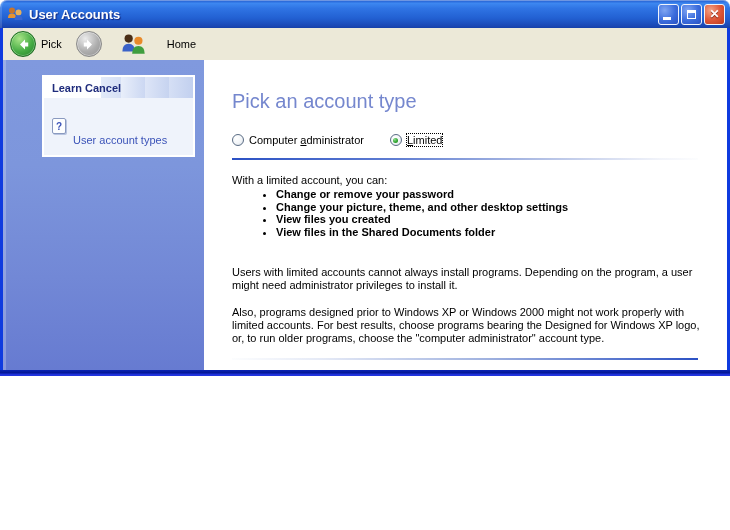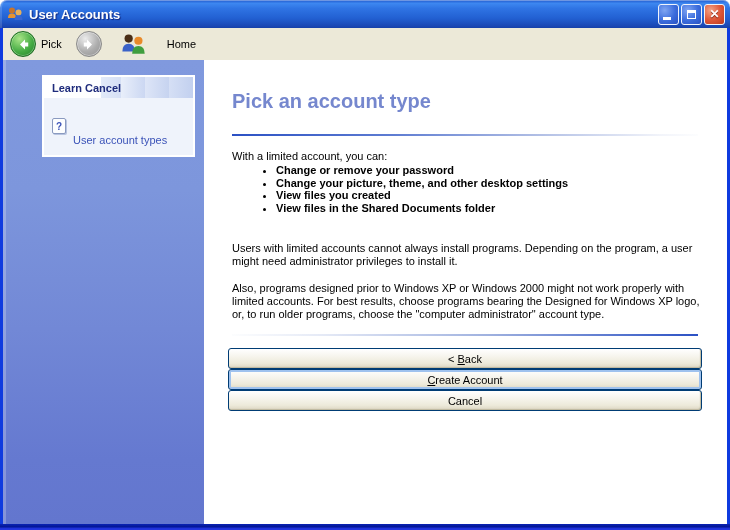--- a/index.html
+++ b/index.html
@@ -1,19 +1,19 @@
 <!DOCTYPE html>
 <html><head>
 <meta charset="utf-8">
 <style>
   html,body { margin:0; padding:0; background:#fff; }
   body { width:730px; height:530px; font-family:"Liberation Sans", sans-serif; font-size:11px; color:#000; }
   * { box-sizing:border-box; }
 
-  .window { width:730px; height:530px; display:flex; flex-direction:column; }
+  .window { width:730px; height:376px; display:flex; flex-direction:column; }
 
   
   .titlebar {
     height:28px; flex:0 0 28px;
     border-radius:7px 7px 0 0;
     background:linear-gradient(180deg,#1E57CC 0%,#3D87F0 12%,#2F74E4 30%,#2260D2 65%,#1A47B4 93%,#1640A8 100%);
     display:flex; align-items:center; padding:0 5px 0 6px;
     box-shadow:inset 0 1px 0 rgba(255,255,255,.35), inset 2px 0 0 rgba(255,255,255,.15);
   }
   .win-icon { width:18px; height:16px; flex:0 0 auto; }
@@ -50,21 +50,21 @@
     font-weight:bold; color:#1F2C7C;
     background:linear-gradient(90deg,#FFFFFF 0%,#FDFEFF 38%,#E2EAF9 38%,#D5DFF5 52%,#E8EEFA 52%,#CBD7F2 68%,#DDE5F7 68%,#C6D3F0 84%,#D5DFF5 84%,#C2D0EF 100%); }
   .panel-body { padding:8px 6px 9px 8px; display:flex; align-items:center; gap:7px; }
   .help-doc { width:14px; height:16px; background:#FDFEFF; border:1px solid #8A9AC0; border-radius:2px;
     display:flex; align-items:center; justify-content:center; font-weight:bold; font-size:10px; color:#3B53B8;
     box-shadow:1px 1px 0 #B8C4E0; }
   .side-link { color:#3B53B8;margin-top:28px; }
 
   
   .main { flex:1 1 auto; background:#fff; padding:30px 0 0 24px; }
-  .page-title { font-size:20px; font-weight:bold; color:#7587CE; margin:0 0 21px 4px; letter-spacing:0; }
+  .page-title { font-size:20px; font-weight:normal; color:#7587CE; margin:0 0 21px 4px; letter-spacing:0; }
 
   .radio-row { display:flex; align-items:center; margin-left:4px; }
   .radio-group { display:flex; align-items:center; }
   .radio-group + .radio-group { margin-left:26px; }
   .radio { width:12px; height:12px; border-radius:50%; border:1px solid #5A6C84; flex:0 0 auto;
     background:radial-gradient(circle at 35% 32%, #FFFFFF 0%, #F2F5F8 55%, #D4DAE2 100%);
     display:flex; align-items:center; justify-content:center; }
   .radio .dot { width:5px; height:5px; border-radius:50%; background:radial-gradient(circle at 35% 30%, #8CDE8C 0%, #2DA12D 60%, #1F8A1F 100%); }
   .radio-label { margin-left:5px; }
   .focus-rect { outline:1px dotted #000; }
@@ -147,20 +147,32 @@
           <div class="panel-body">
             <span class="help-doc">?</span>
             <span class="side-link">User account types</span>
           </div>
         </div>
       </div>
 
       <div class="main">
         <h1 class="page-title">Pick an account type</h1>
 
+        <div class="radio-row">
+          <div class="radio-group">
+            <span class="radio"></span>
+            <span class="radio-label"><span>Computer </span><u>a</u><span>dministrator</span></span>
+          </div>
+          <div class="radio-group">
+            <span class="radio">
+                <span class="dot"></span>
+              </span>
+            <span class="radio-label focus-rect"><u>L</u><span>imited</span></span>
+          </div>
+        </div>
 
         <div class="sep sep-top"></div>
 
         <div class="intro">With a limited account, you can:</div>
         <ul class="caps">
           <li>Change or remove your password</li>
           <li>Change your picture, theme, and other desktop settings</li>
           <li>View files you created</li>
           <li>View files in the Shared Documents folder</li>
         </ul>

